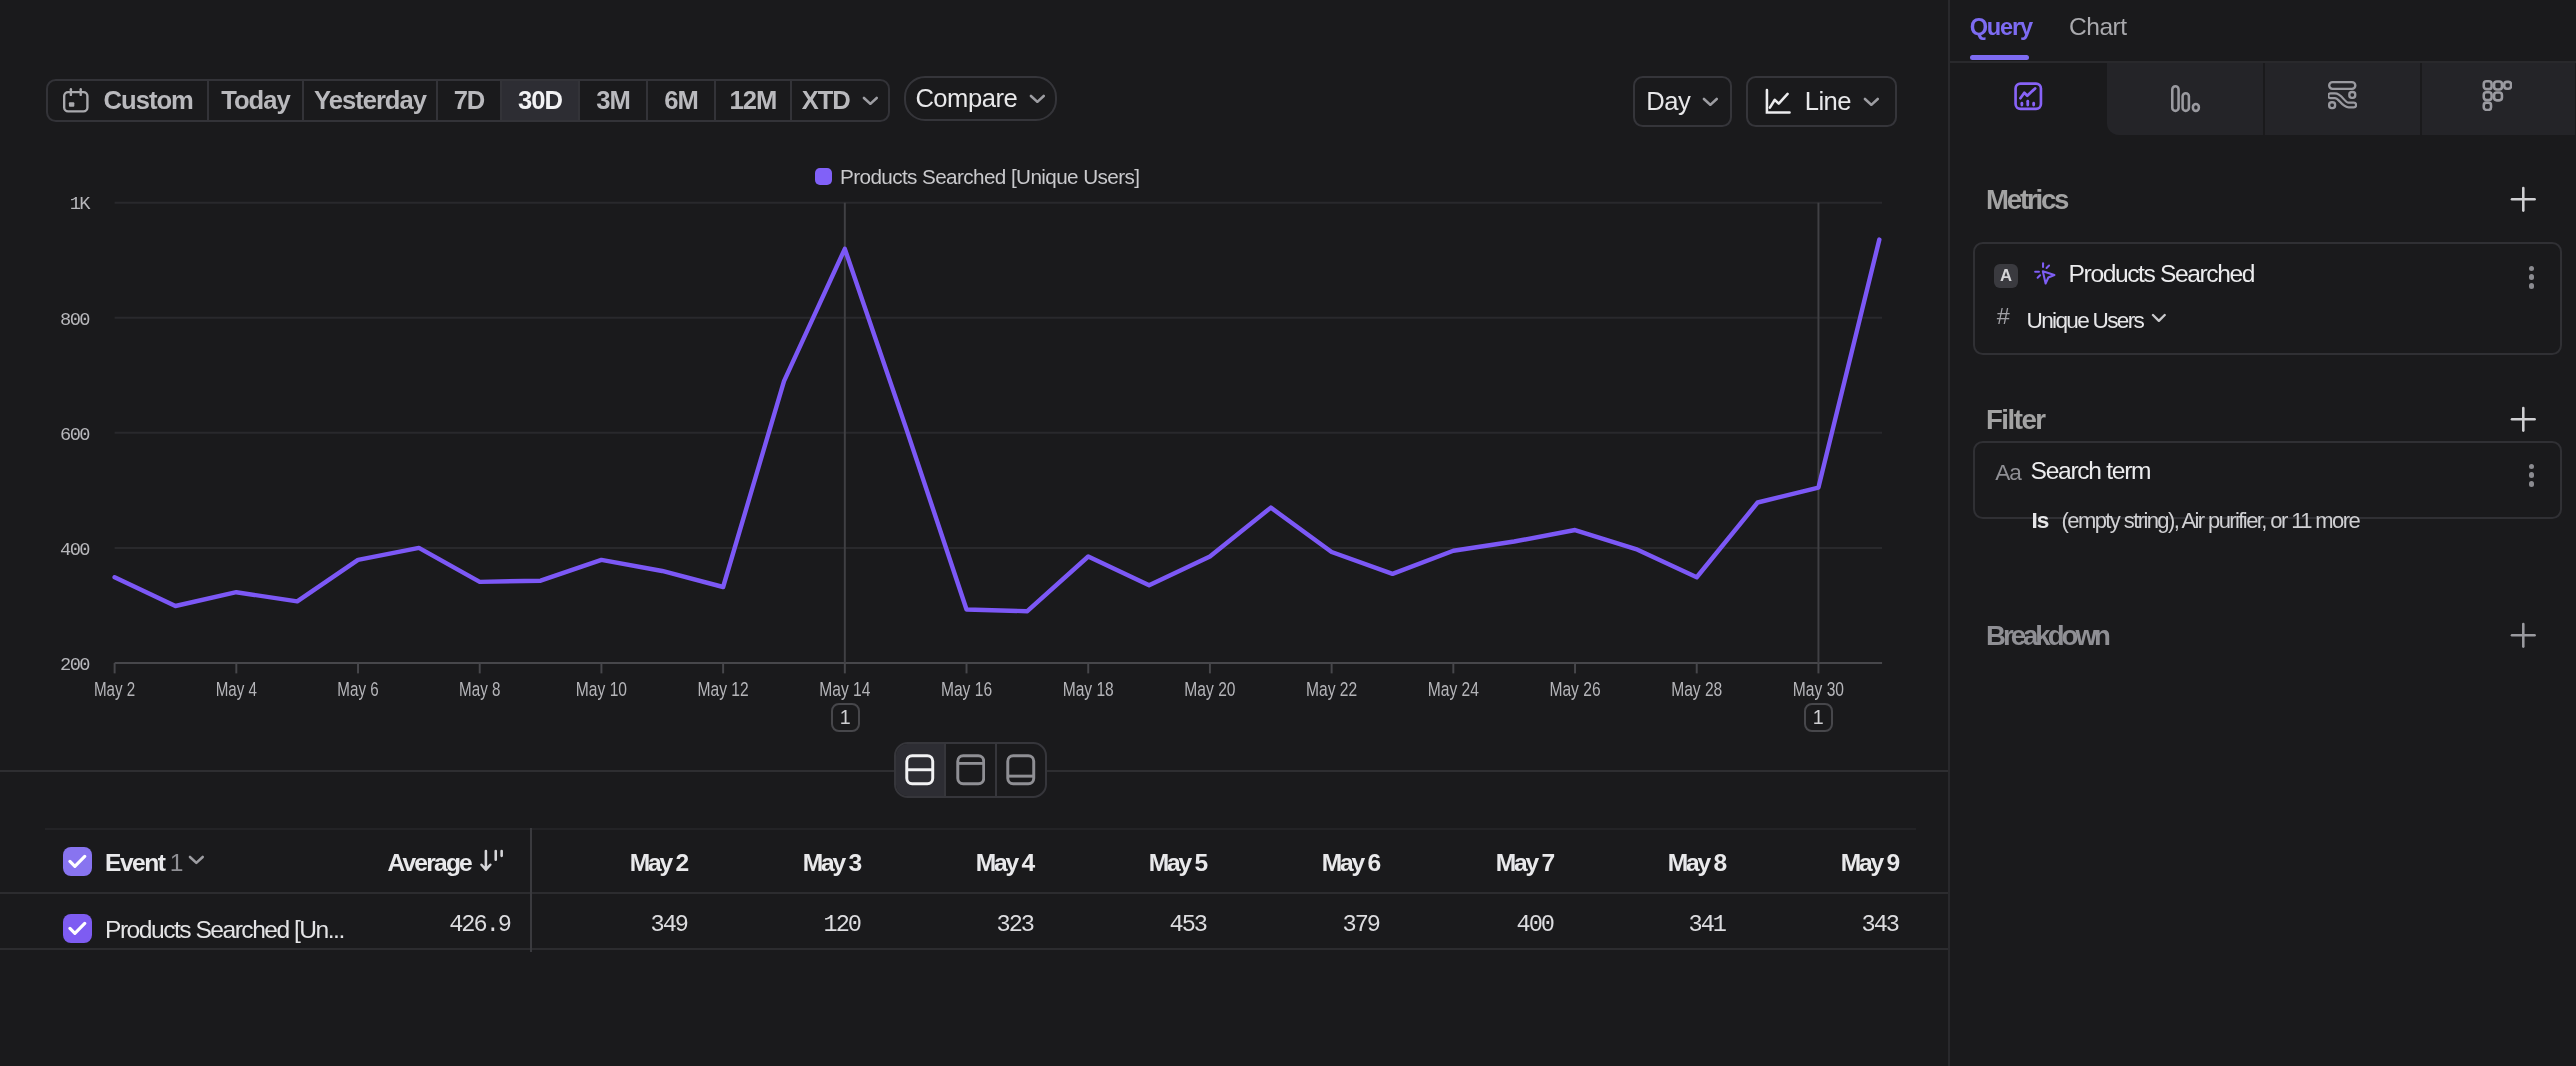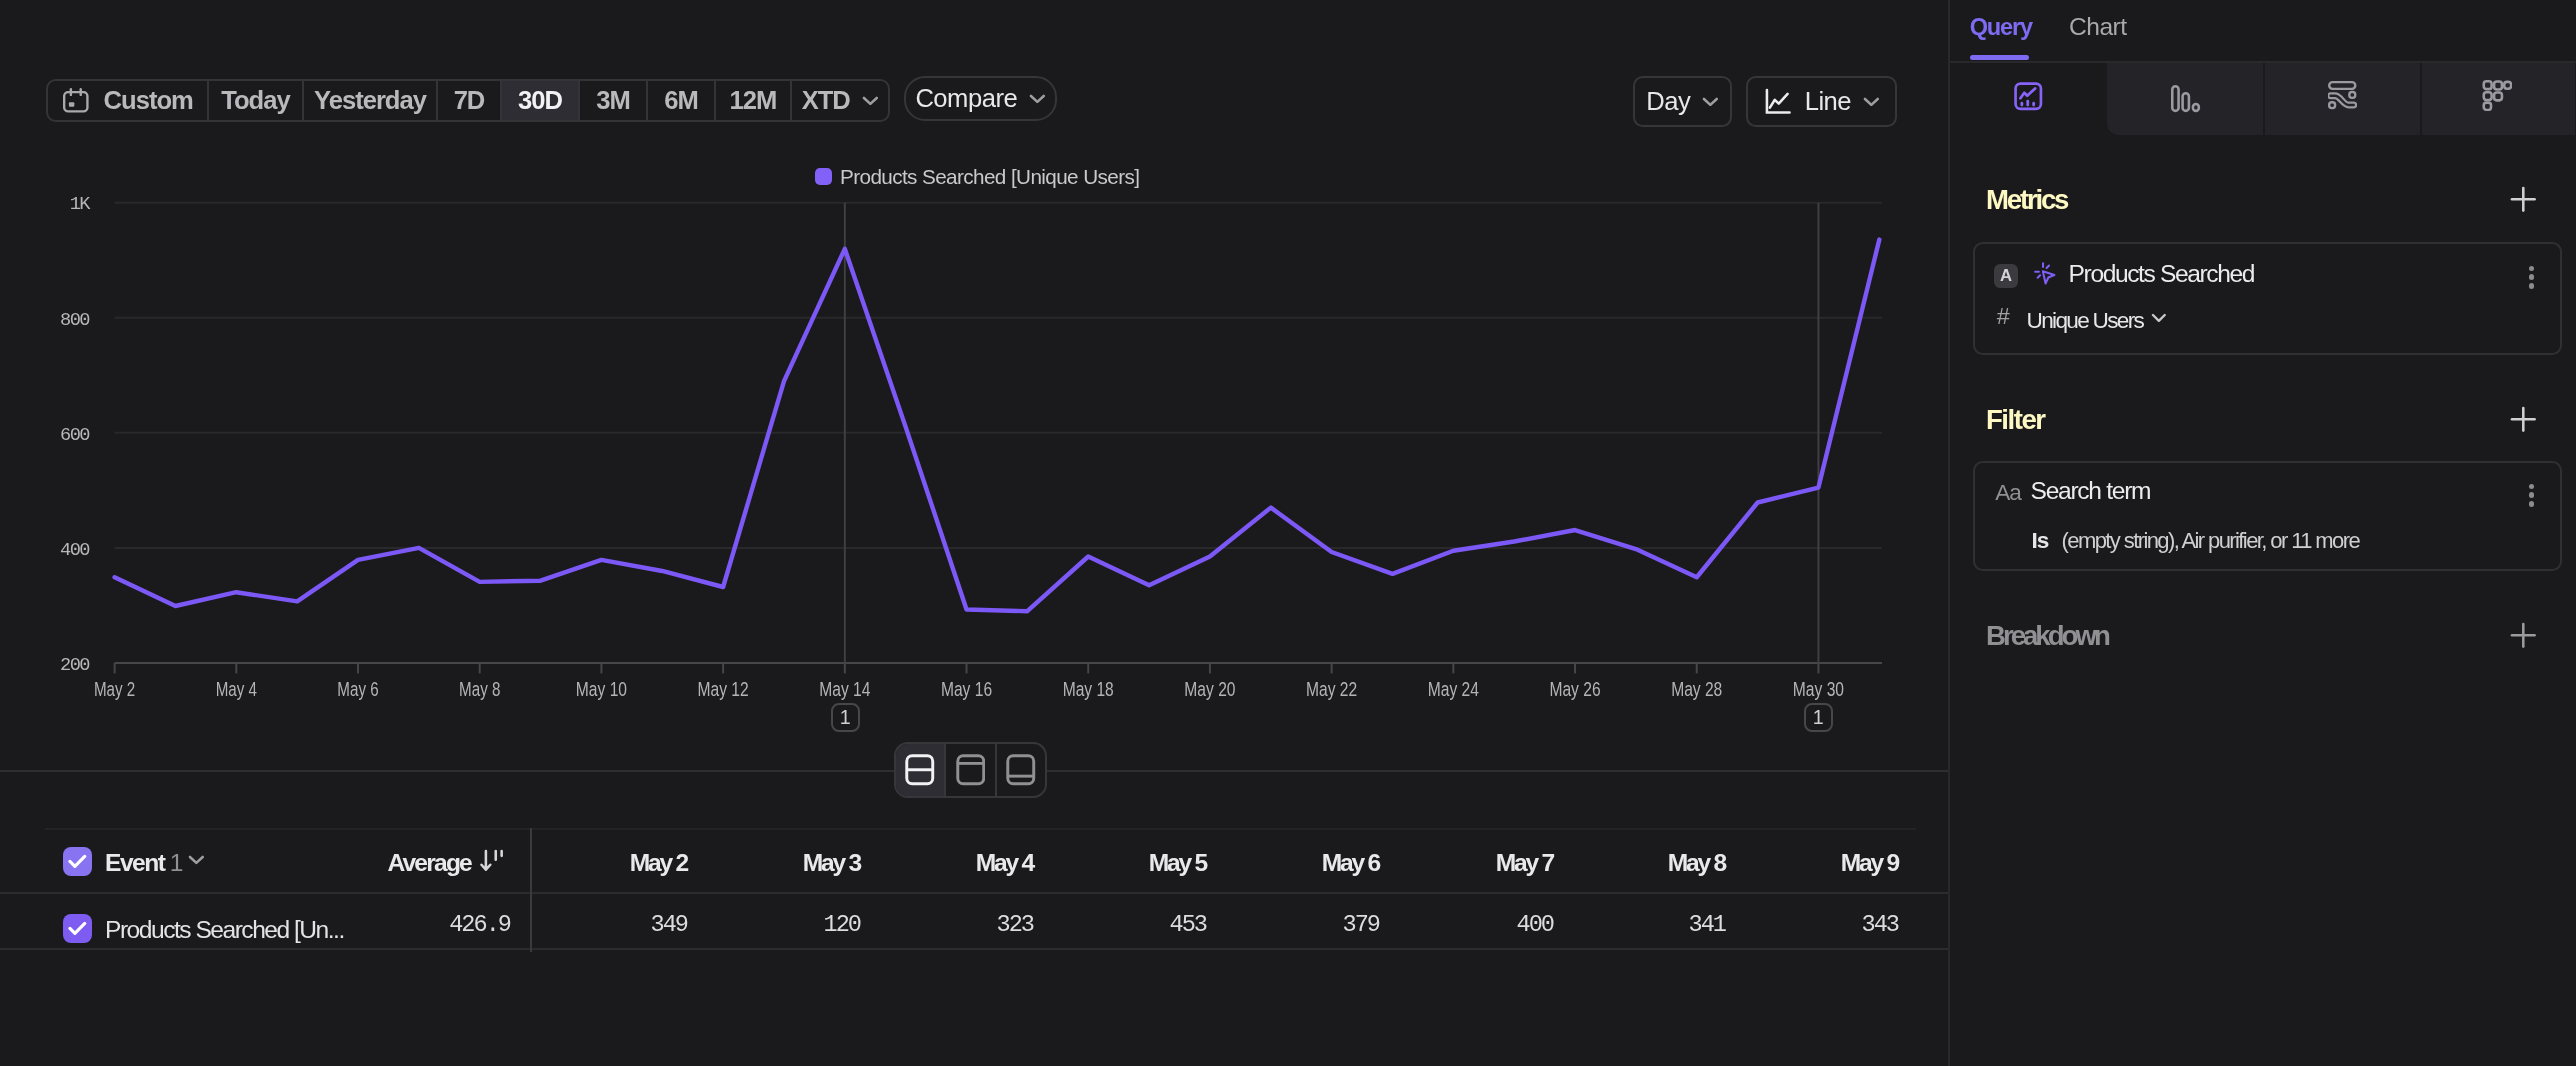--- a/index.html
+++ b/index.html
@@ -35,21 +35,21 @@
   
   .check{position:absolute;width:28.5px;height:28.5px;border-radius:7.9px;background:#7e5cf2;
          display:flex;align-items:center;justify-content:center;}
   .tcell{position:absolute;font-size:24.6px;letter-spacing:-1.5px;font-weight:bold;color:#e9e9eb;}
   .th{letter-spacing:-2.2px !important;}
   .tnum{position:absolute;font-family:"Liberation Mono",monospace;font-size:23.6px;letter-spacing:-2px;color:#dcdcdf;}
   .hline{position:absolute;height:2px;background:#2c2c2f;}
   .vline{position:absolute;width:2px;background:#3a3a3e;}
   
   .sidebar{position:absolute;left:1948px;top:0;width:628px;height:1067px;border-left:2px solid #29292c;box-sizing:border-box;}
-  .shead{position:absolute;font-size:27.6px;font-weight:bold;color:#fef9c3;letter-spacing:-0.5px;}
+  .shead{position:absolute;font-size:27.6px;font-weight:bold;color:#a3a3a3;letter-spacing:-0.5px;}
   .card{position:absolute;left:22.6px;width:589px;border:2px solid #303034;border-radius:9.8px;box-sizing:border-box;}
   .dots3{position:absolute;width:5.9px;display:flex;flex-direction:column;gap:3.4px;}
   .dots3 span{width:5.4px;height:5.4px;border-radius:50%;background:#8b8b90;}
 </style>
 </head>
 <body>
 
 <div class="seg">
   <div class="it" style="width:159px;">
     <svg width="27.6" height="25.6" viewBox="0 0 28 26" style="margin-right:13.8px;">
@@ -303,21 +303,21 @@
   </div>
 
   <div class="shead" style="left:36px;top:404px;letter-spacing:-1.5px;">Filter</div>
   <svg class="abs" style="left:560px;top:406px;" width="26.6" height="26.6" viewBox="0 0 27 27">
       <g stroke="#d0d0d3" stroke-width="2.6" stroke-linecap="round">
         <line x1="13.5" y1="2" x2="13.5" y2="25"></line>
         <line x1="2" y1="13.5" x2="25" y2="13.5"></line>
       </g>
     </svg>
 
-  <div class="card" style="top:461px;height:110px;padding-left:48px;">
+  <div class="card" style="top:441px;height:78px;padding-left:48px;">
     <div class="abs" style="left:20.7px;top:16.7px;font-size:22.6px;letter-spacing:-1px;color:#8f8f94;">Aa</div>
     <div class="abs" style="left:56px;top:13.8px;font-size:24.6px;letter-spacing:-1.3px;color:#ececee;">Search term</div>
     <div class="dots3" style="left:554px;top:20.7px;">
         <span></span>
         <span></span>
         <span></span>
       </div>
     <div class="abs" style="left:57px;top:65px;font-size:22.6px;font-weight:bold;letter-spacing:-1px;color:#e6e6e8;">Is</div>
     <div class="abs" style="left:87px;top:65px;font-size:22px;letter-spacing:-1.6px;color:#cfcfd2;">(empty string), Air purifier, or 11 more</div>
   </div>

